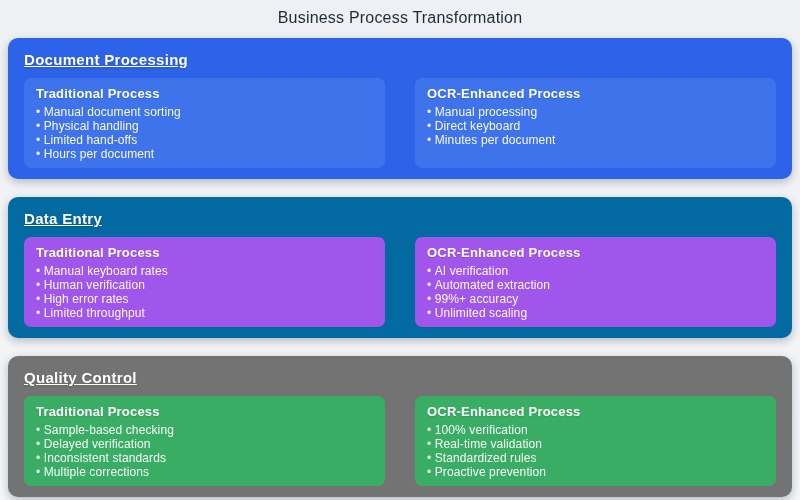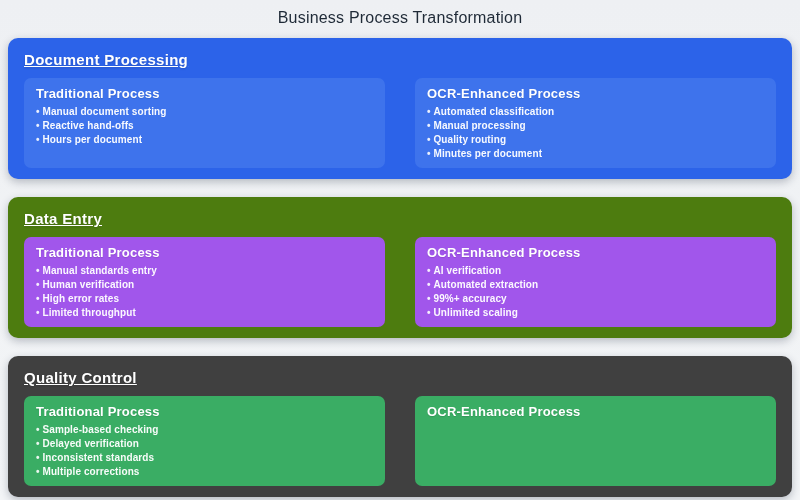--- a/index.html
+++ b/index.html
@@ -20,22 +20,22 @@
   }
   .main { padding: 0 8px; }
   .section {
     margin-top: 18px;
     border-radius: 10px;
     padding: 12px 16px 11px 16px;
     box-shadow: 0 3px 8px rgba(30, 40, 60, 0.28);
   }
   .section:first-of-type { margin-top: 10px; }
   .section--blue   { background: #2c63e9; }
-  .section--purple { background: #4d7c0f; }
-  .section--green  { background: #404040; }
+  .section--purple { background: #0369a1; }
+  .section--green  { background: #737373; }
   .section-title {
     color: #ffffff;
     font-size: 15px;
     line-height: 19px;
     font-weight: bold;
     letter-spacing: 0.3px;
     text-shadow: 0 1px 2px rgba(0,0,0,0.18);
     text-decoration: underline;
   }
   .cards {
@@ -56,67 +56,66 @@
     font-size: 13px;
     line-height: 16px;
     font-weight: bold;
     letter-spacing: 0.2px;
     margin-bottom: 3px;
     text-shadow: 0 1px 1px rgba(0,0,0,0.12);
   }
   .process-list { list-style: none; }
   .process-list li {
     color: rgba(255,255,255,0.96);
-    font-size: 10px;
+    font-size: 12px;
     line-height: 14px;
     letter-spacing: 0.1px;
-    font-weight: bold;
   }
   .process-list li::before {
     content: "\2022\00a0";
     color: rgba(255,255,255,0.9);
   }
 </style>
 </head>
 <body>
 
 <h1 class="page-title">Business Process Transformation</h1>
 
 <div class="main">
 
   <section class="section section--blue">
     <h2 class="section-title">Document Processing</h2>
     <div class="cards">
       <div class="card">
         <h3 class="card-title">Traditional Process</h3>
         <ul class="process-list">
           <li>Manual document sorting</li>
-          <li>Reactive hand-offs</li>
+          <li>Physical handling</li>
+          <li>Limited hand-offs</li>
           <li>Hours per document</li>
         </ul>
       </div>
       <div class="card">
         <h3 class="card-title">OCR-Enhanced Process</h3>
         <ul class="process-list">
-          <li>Automated classification</li>
           <li>Manual processing</li>
-          <li>Quality routing</li>
+          <li>Direct keyboard</li>
           <li>Minutes per document</li>
         </ul>
       </div>
     </div>
   </section>
 
   <section class="section section--purple">
     <h2 class="section-title">Data Entry</h2>
     <div class="cards">
       <div class="card">
         <h3 class="card-title">Traditional Process</h3>
         <ul class="process-list">
-          <li>Manual standards entry</li>
+          <li>Manual keyboard rates</li>
           <li>Human verification</li>
           <li>High error rates</li>
           <li>Limited throughput</li>
         </ul>
       </div>
       <div class="card">
         <h3 class="card-title">OCR-Enhanced Process</h3>
         <ul class="process-list">
           <li>AI verification</li>
           <li>Automated extraction</li>
@@ -134,17 +133,23 @@
         <h3 class="card-title">Traditional Process</h3>
         <ul class="process-list">
           <li>Sample-based checking</li>
           <li>Delayed verification</li>
           <li>Inconsistent standards</li>
           <li>Multiple corrections</li>
         </ul>
       </div>
       <div class="card">
         <h3 class="card-title">OCR-Enhanced Process</h3>
+        <ul class="process-list">
+          <li>100% verification</li>
+          <li>Real-time validation</li>
+          <li>Standardized rules</li>
+          <li>Proactive prevention</li>
+        </ul>
       </div>
     </div>
   </section>
 
 </div>
 
 </body></html>

